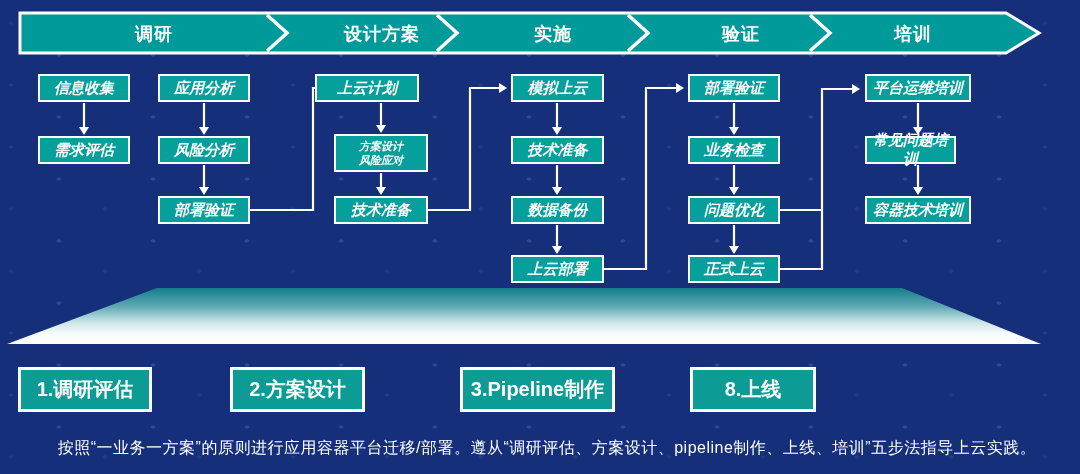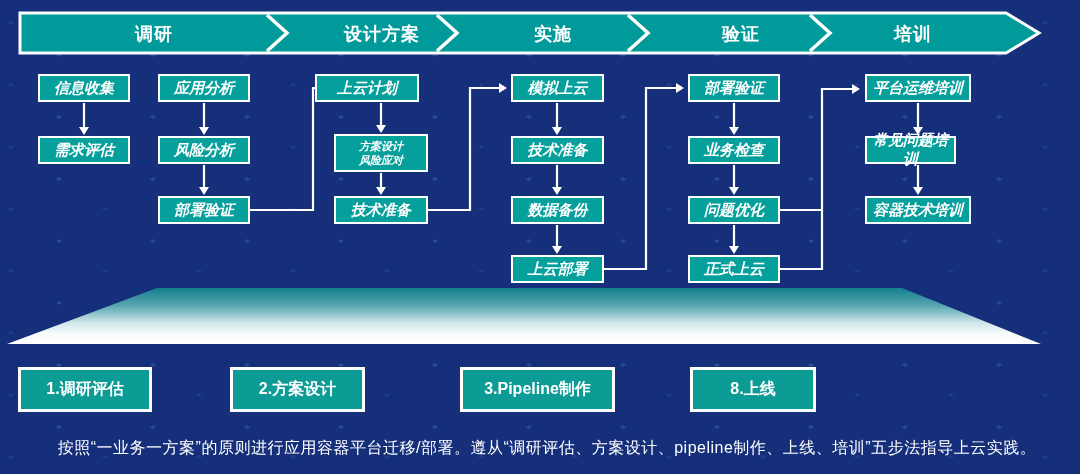--- a/index.html
+++ b/index.html
@@ -32,21 +32,21 @@
     border:2px solid var(--border,#fff);
     color:#fff;font-size:15px;font-weight:bold;
     display:flex;align-items:center;justify-content:center;
     text-align:center;white-space:pre-line;line-height:1.25;font-style:italic;
   }
   .fbox.two-line{font-size:11px;line-height:1.3;}
   .step{
     position:absolute;z-index:2;box-sizing:border-box;top:367px;height:45px;
     background:var(--step-teal,#0D9B95);
     border:3px solid var(--border,#fff);
-    color:#fff;font-size:16px;font-weight:bold;
+    color:#fff;font-size:20px;font-weight:bold;
     display:flex;align-items:center;justify-content:center;
     white-space:nowrap;
   }
   .caption{
     position:absolute;z-index:2;left:0;top:438px;width:100%;
     text-align:center;color:#fff;font-size:16px;font-weight:normal;
     letter-spacing:0.5px;white-space:nowrap;
   }
 </style>
 </head>

